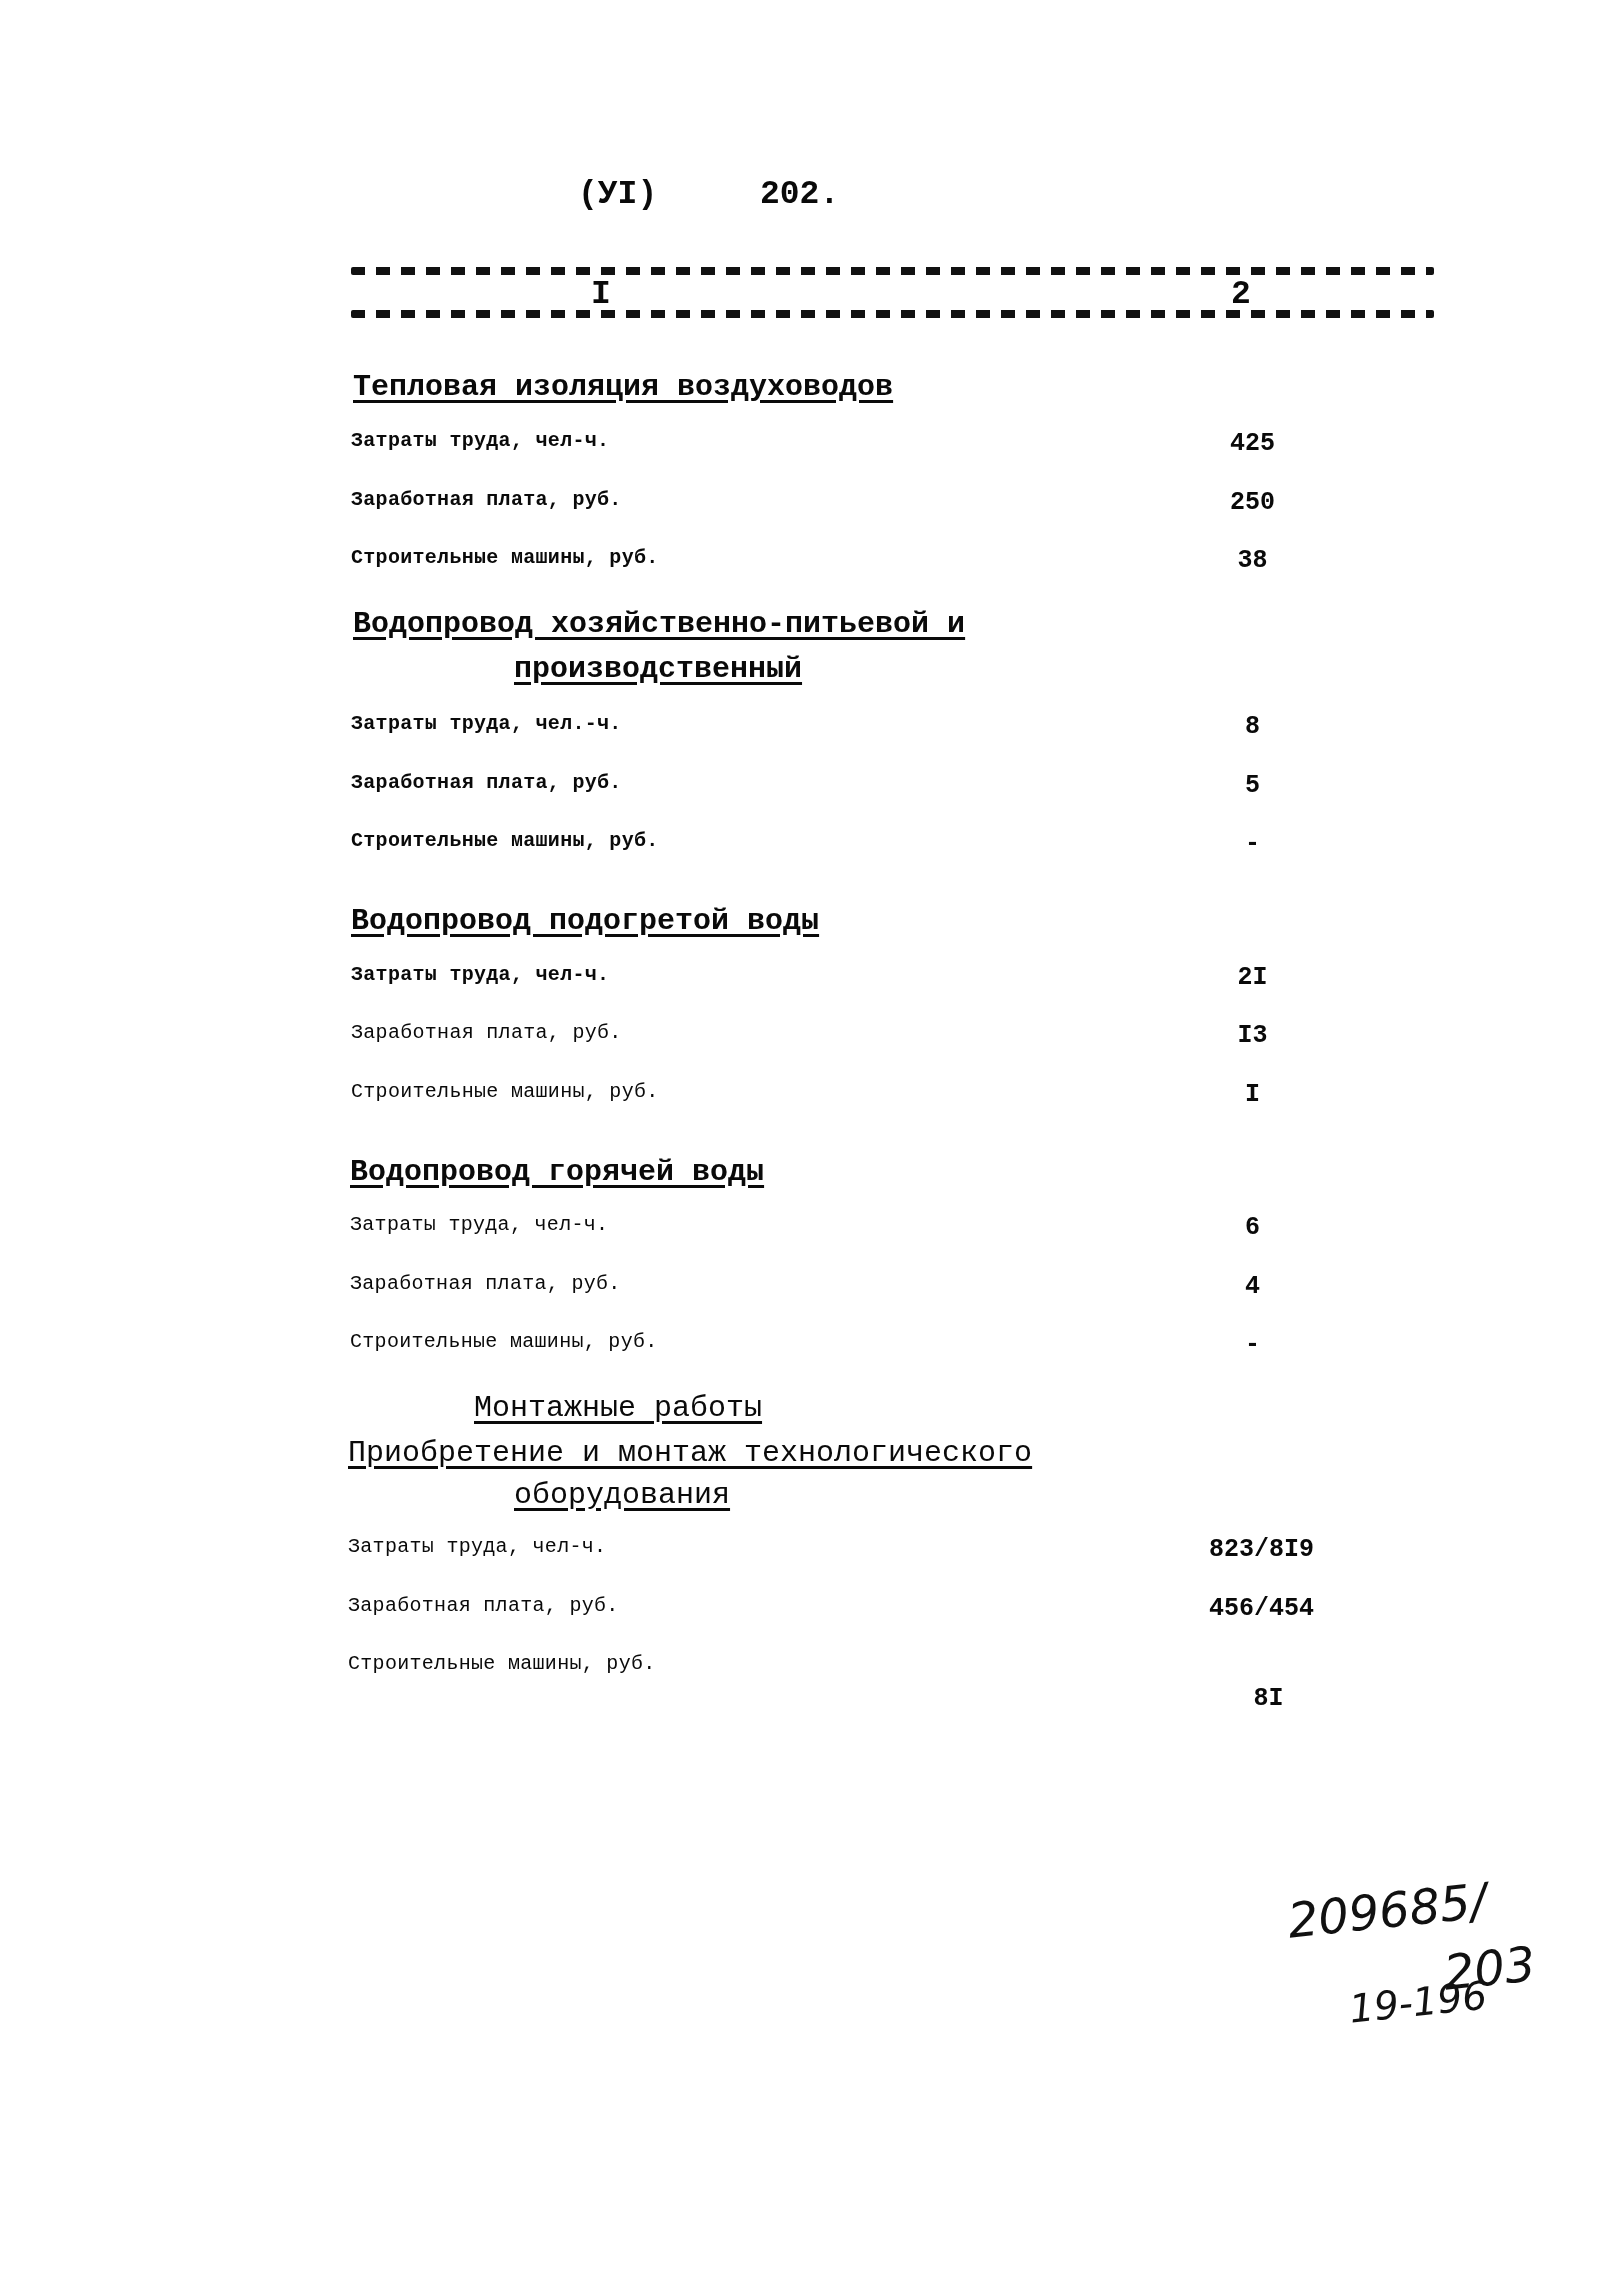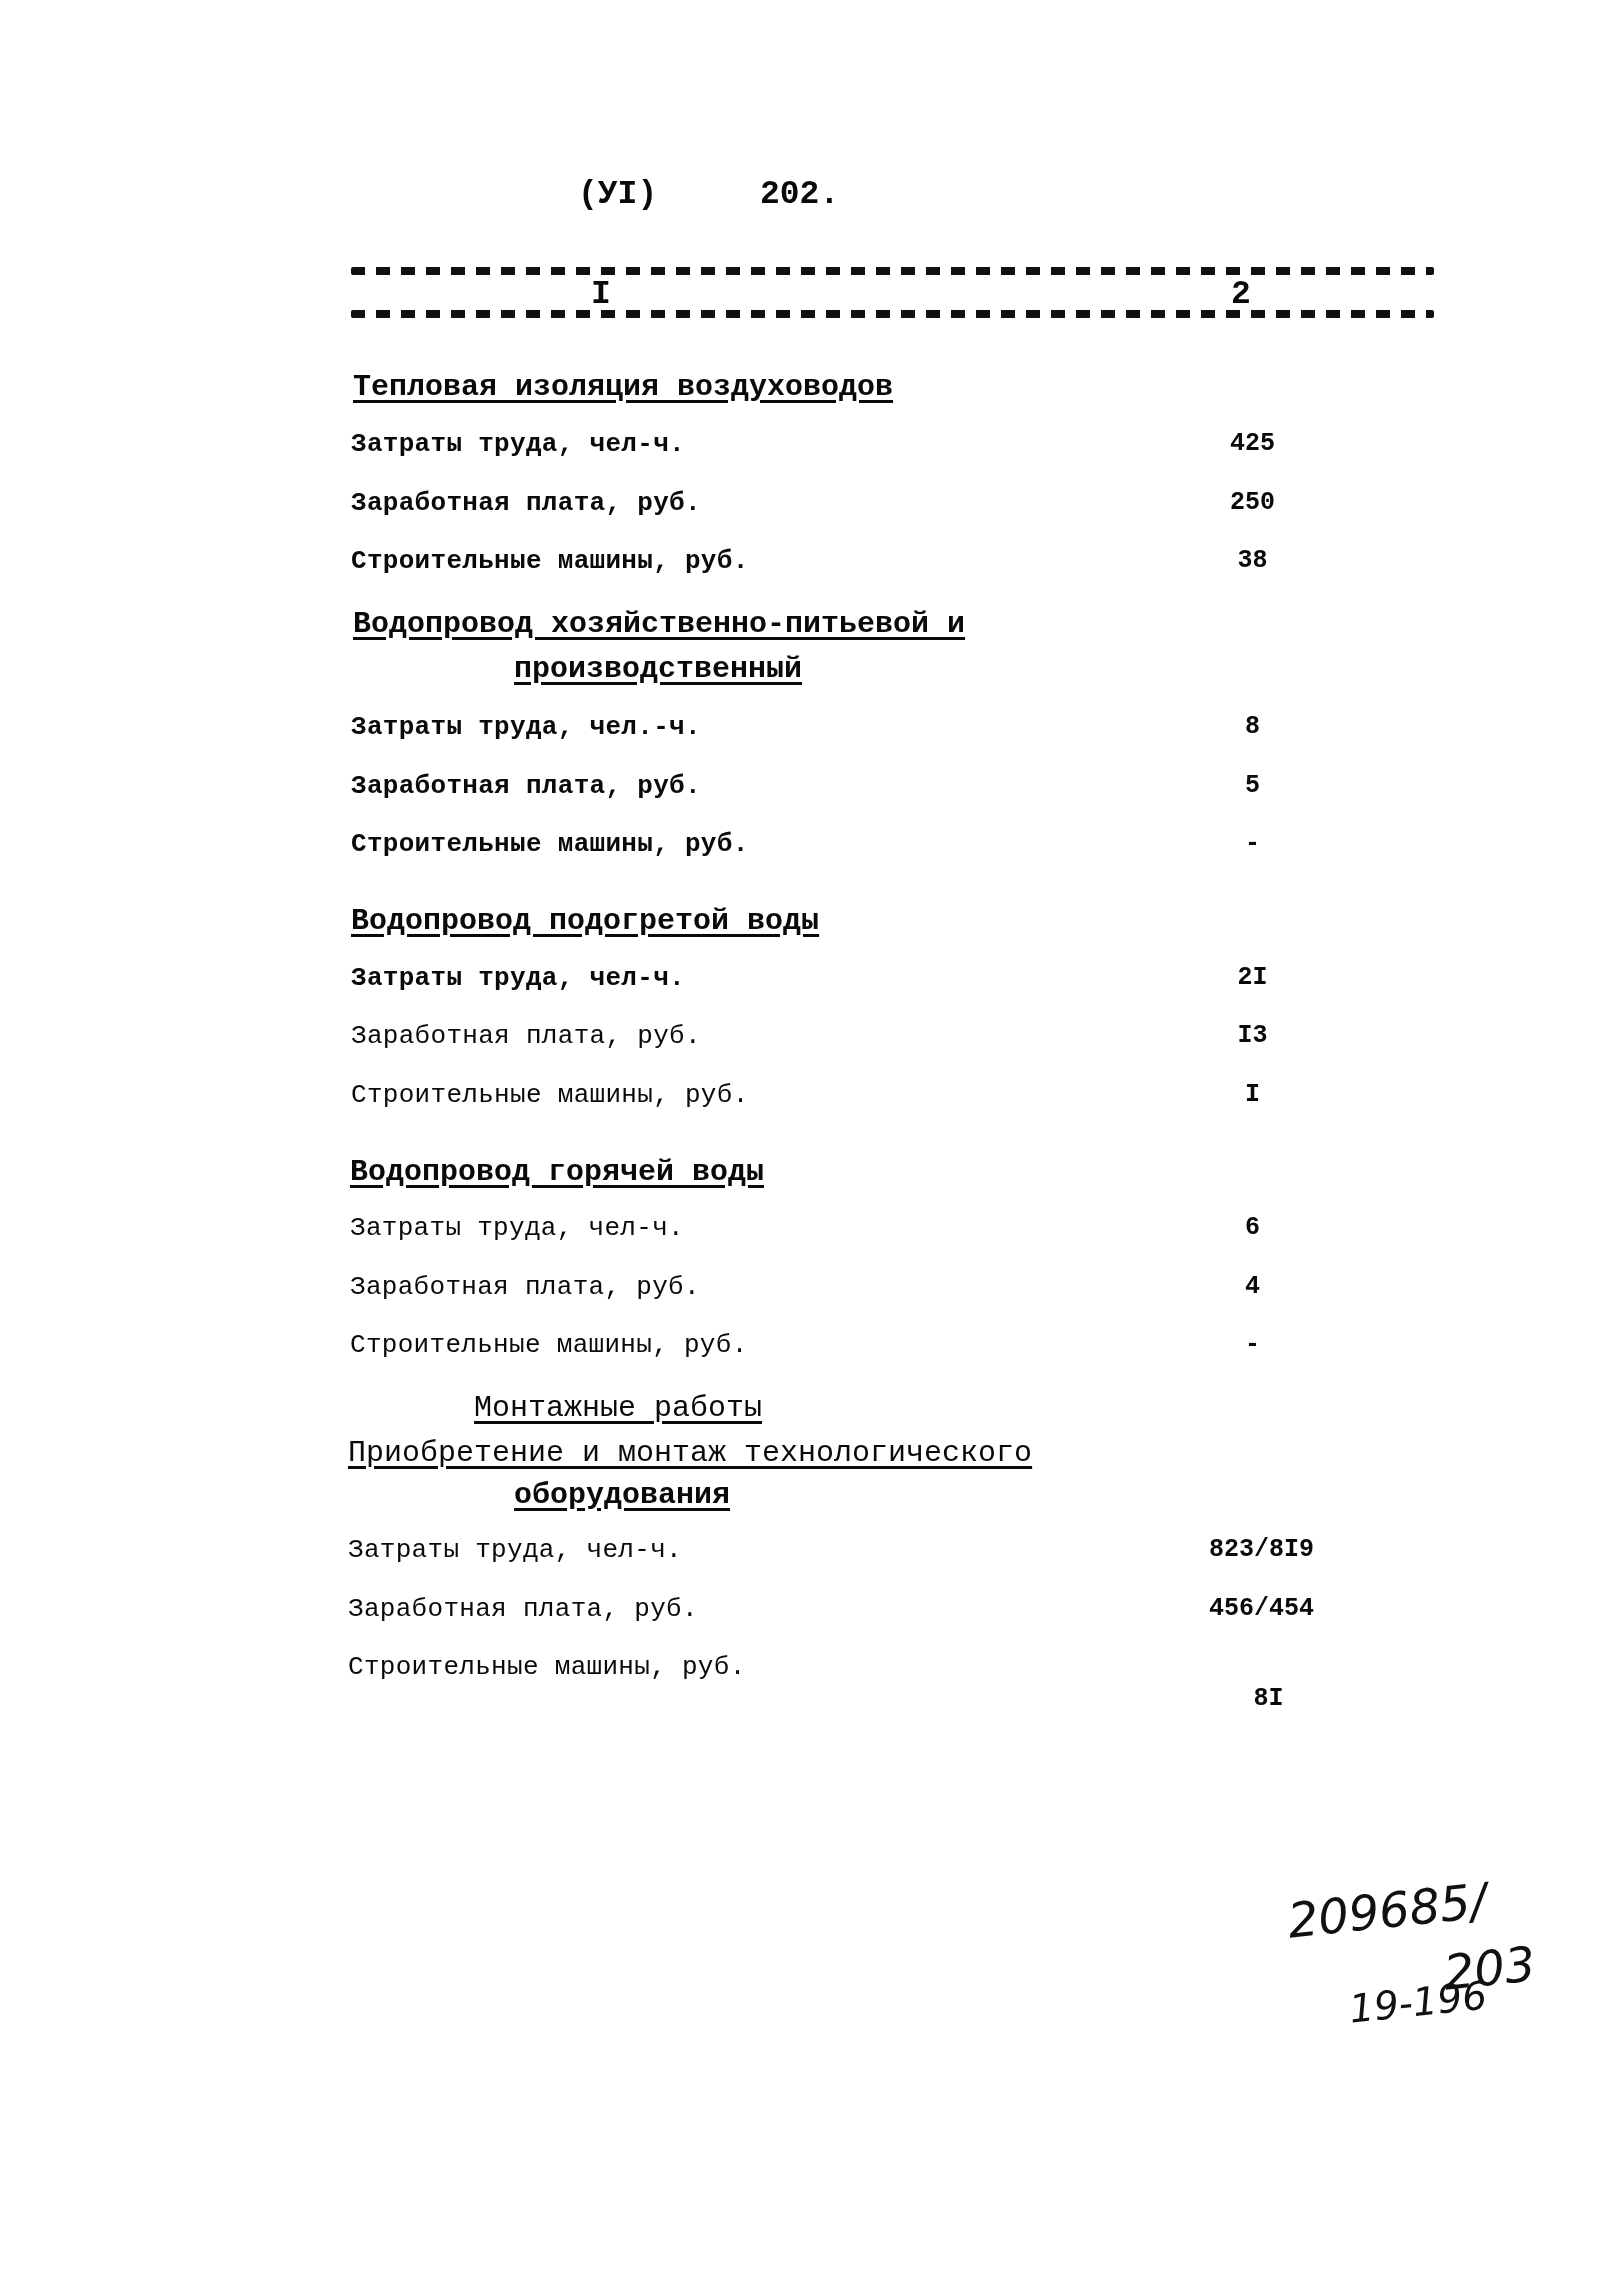--- a/index.html
+++ b/index.html
@@ -9,21 +9,21 @@
     color: #0a0a0a;
   }
   .abs { position: absolute; white-space: pre; }
   .page-header { top: 140px; font-size: 33px; font-weight: bold; margin-top: 36px; }
   .dashes {
     position: absolute; left: 351px; width: 1083px; height: 7.8px;
     background-image: repeating-linear-gradient(90deg, #111 0 13.7px, transparent 13.7px 25px);
     border-radius: 2px;
   }
   .col-num { font-size: 33px; font-weight: bold; top: 276px; }
-  .label { left: 351px; font-size: 26px; font-weight: bold; letter-spacing: 0.3px; }
+  .label { left: 351px; font-size: 20px; font-weight: bold; letter-spacing: 0.3px; }
   .label.light { font-weight: normal; }
   .heading { font-size: 30px; font-weight: bold; text-decoration: underline; text-decoration-thickness: 3.3px; text-underline-offset: 5.2px; }
   .heading.light { font-weight: normal; text-decoration-thickness: 2.6px; }
   .value { font-size: 25px; font-weight: bold; text-align: center; width: 195px; left: 1155px; }
   .value.wide { width: 260px; left: 1145px; text-align: left; }
   .handwriting {
     font-family: "DejaVu Sans", sans-serif; font-style: italic; font-size: 48px;
     color: #111; transform: rotate(-6deg); transform-origin: left top;
   }
 </style>
@@ -66,21 +66,21 @@
 <div class="abs heading" style="left:350px; top:1155px;">Водопровод горячей воды</div>
 <div class="abs label light" style="top:1213px; left:350px;">Затраты труда, чел-ч.</div>
 <div class="abs value" style="top:1213px;">6</div>
 <div class="abs label light" style="top:1272px; left:350px;">Заработная плата, руб.</div>
 <div class="abs value" style="top:1272px;">4</div>
 <div class="abs label light" style="top:1330px; left:350px;">Строительные машины, руб.</div>
 <div class="abs value" style="top:1330px;">-</div>
 
 <div class="abs heading light" style="left:474px; top:1391px;">Монтажные работы</div>
 <div class="abs heading light" style="left:348px; top:1436px;">Приобретение и монтаж технологического</div>
-<div class="abs heading light" style="left:514px; top:1478px;font-weight:bold;">оборудования</div>
+<div class="abs heading light" style="left:514px; top:1478px;">оборудования</div>
 <div class="abs label light" style="top:1535px; left:348px;">Затраты труда, чел-ч.</div>
 <div class="abs value wide" style="top:1535px; left:1209px;">823/8I9</div>
 <div class="abs label light" style="top:1594px; left:348px;">Заработная плата, руб.</div>
 <div class="abs value wide" style="top:1594px; left:1209px;">456/454</div>
 <div class="abs label light" style="top:1652px; left:348px;">Строительные машины, руб.</div>
 <div class="abs value" style="top:1652px; left:1171px;margin-top:32px;">8I</div>
 
 <div class="abs handwriting" style="left:1285px; top:1893px;">209685/</div>
 <div class="abs handwriting" style="left:1441px; top:1945px;">203</div>
 <div class="abs handwriting" style="left:1347px; top:1987px; font-size:39px;">19-196</div>

